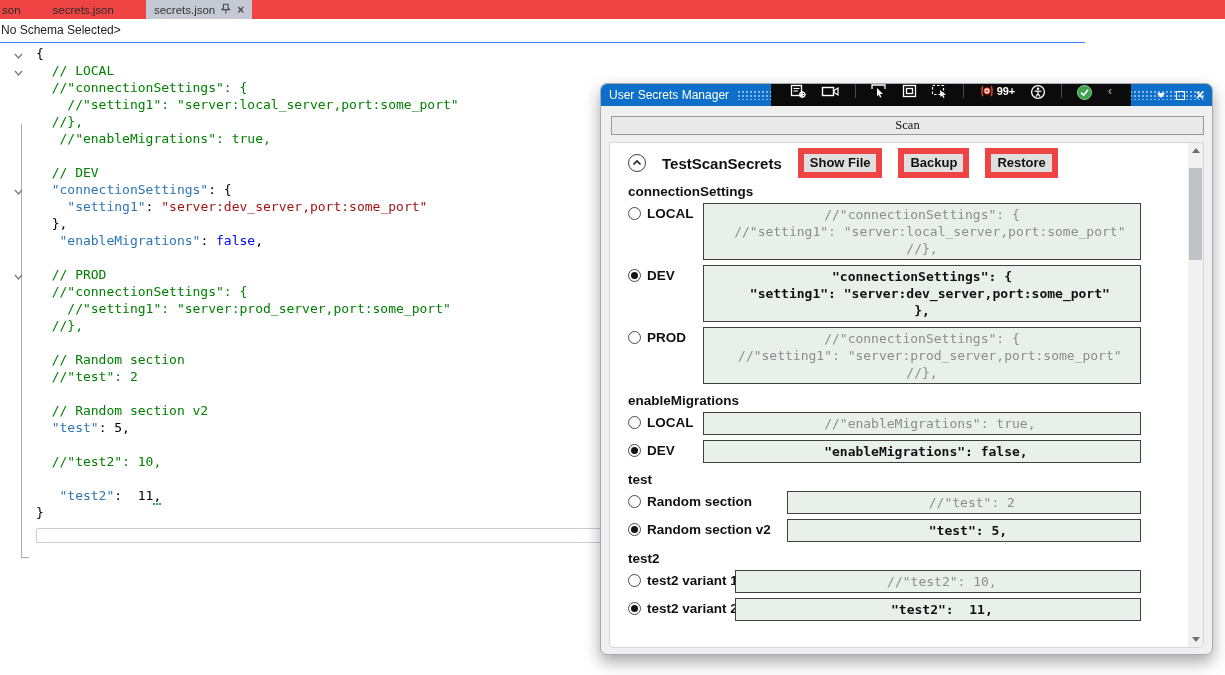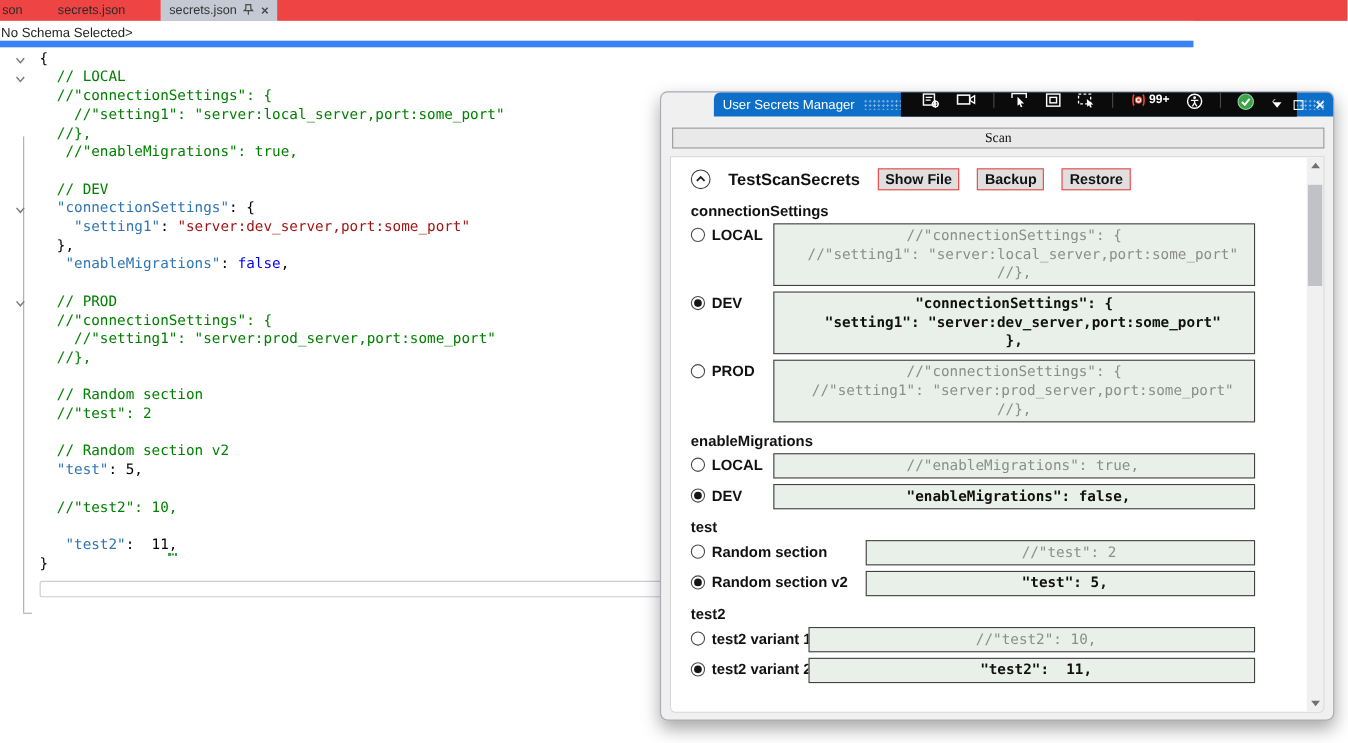--- a/index.html
+++ b/index.html
@@ -9,21 +9,21 @@
   
   #tab-strip { position:absolute; left:0; top:0; width:1225px; height:19px;
                background:#ef4444; display:flex; align-items:stretch; }
   .tab { display:flex; align-items:center; font-size:11.5px; color:#2b2b2b; padding:0 10px; }
   .tab.partial { padding:0 8px 0 2px; }
   .tab.active { background:#C5C9D3; color:#333; margin-left:22px; padding:0 8px; gap:6px; }
   .tab .closex { font-size:12px; color:#4a4a4a; font-weight:bold; line-height:1; }
 
   
   #schema-bar { position:absolute; left:0; top:19px; width:1085px; height:24px;
-                background:#ffffff; border-bottom:6px solid #3b82f6; }
+                background:#ffffff; border-bottom:1px solid #3b82f6; }
   #schema-bar span { display:inline-block; margin-left:1px; line-height:23px; font-size:12px; color:#1e1e1e; }
 
   
   #editor { position:absolute; left:0; top:45px; width:600px; }
   .code-line { position:relative; height:17px; padding-left:36px;
                font-family:"DejaVu Sans Mono", monospace; font-size:13px; line-height:17px;
                white-space:pre; }
   .tok-c { color:#008000; } .tok-k { color:#2E75B6; } .tok-s { color:#A31515; }
   .tok-b { color:#0000FF; } .tok-p { color:#000000; }
   .sq { border-bottom:2px dotted #3BA14B; }
@@ -31,21 +31,21 @@
   #outline-guide { position:absolute; left:21px; top:79px; height:433px; border-left:1px solid #ABABAB; }
   #outline-tick  { position:absolute; left:21px; top:512px; width:8px; border-top:1px solid #ABABAB; }
   #editor-empty-box { position:absolute; left:36px; top:528px; width:566px; height:15px;
                       background:#fff; border:1px solid #C9CBD6; border-radius:2px; }
 
   
   #dialog { position:absolute; left:600px; top:83px; width:613px; height:572px;
             background:#F0F0F0; border:1px solid #A9ABB2; border-radius:7px;
             box-shadow:0 7px 16px rgba(0,0,0,.35); }
   #titlebar { position:relative; height:22px; background:#0E6FC8; border-radius:6px 6px 0 0;
-              display:flex; align-items:center; padding-left:8px;margin-left:48px; }
+              display:flex; align-items:center; padding-left:8px; }
   #titlebar .title-text { color:#ffffff; font-size:12px; white-space:nowrap; }
   .grip { height:10px; flex:1; margin:0 8px;
           background-image:radial-gradient(rgba(255,255,255,.5) 1px, transparent 1.1px);
           background-size:4px 4px; }
   #black-toolbar { position:absolute; left:170px; top:0; width:360px; height:22px; background:#0B0B0B;
                    display:flex; align-items:flex-start; justify-content:space-evenly; padding:0 4px; }
   .tb-sep { width:1px; height:14px; background:#4a4a4a; }
   .tb-badge-text { color:#fff; font-size:11px; font-weight:bold; }
   #win-controls { position:absolute; right:8px; top:0; height:22px; display:flex; align-items:center; gap:11px; }
   .caret-down { width:0; height:0; border-left:4px solid transparent; border-right:4px solid transparent;
@@ -57,21 +57,21 @@
               border:1px solid #9A9A9A; font-size:12.5px; color:#111; text-align:center; line-height:17px;font-family:Liberation Serif, serif; }
 
   #content { margin:7px 8px 8px 8px; height:506px; background:#ffffff; border:1px solid #D6D6D6;
              border-radius:0 0 5px 5px; position:relative; padding:8px 0 0 18px; overflow:hidden; }
 
   #header-row { display:flex; align-items:center; gap:16px; height:24px; margin-bottom:2px; }
   .collapse-btn { width:18px; height:18px; border:1.6px solid #3F3F3F; border-radius:50%;
                   display:flex; align-items:center; justify-content:center; background:#fff; }
   .proj-title { font-weight:bold; font-size:15px; color:#111; }
   .hdr-btn { font-weight:bold; font-size:13px; color:#111; background:#DFDFDF;
-             border:1px solid #ef4444; padding:1px 6px 2px 6px; }
+             border:6px solid #ef4444; padding:1px 6px 2px 6px; }
 
   .sec-title { font-weight:bold; font-size:13.5px; color:#111; margin:9px 0 4px 0; }
   .opt-row { display:flex; align-items:flex-start; margin:0 62px 5px 0;text-align:center; }
   .opt-lab { display:flex; align-items:center; gap:6px; padding-top:3px; flex:none; }
   .sec0 .opt-lab, .sec1 .opt-lab { width:75px; }
   .sec2 .opt-lab { width:159px; }
   .sec3 .opt-lab { width:107px; }
   .opt-label { font-weight:bold; font-size:13.5px; color:#111; white-space:nowrap; }
   .radio { width:13px; height:13px; border:1px solid #4a4a4a; border-radius:50%; background:#fff; flex:none; }
   .radio.checked::after { content:""; display:block; width:7px; height:7px; margin:2px;

